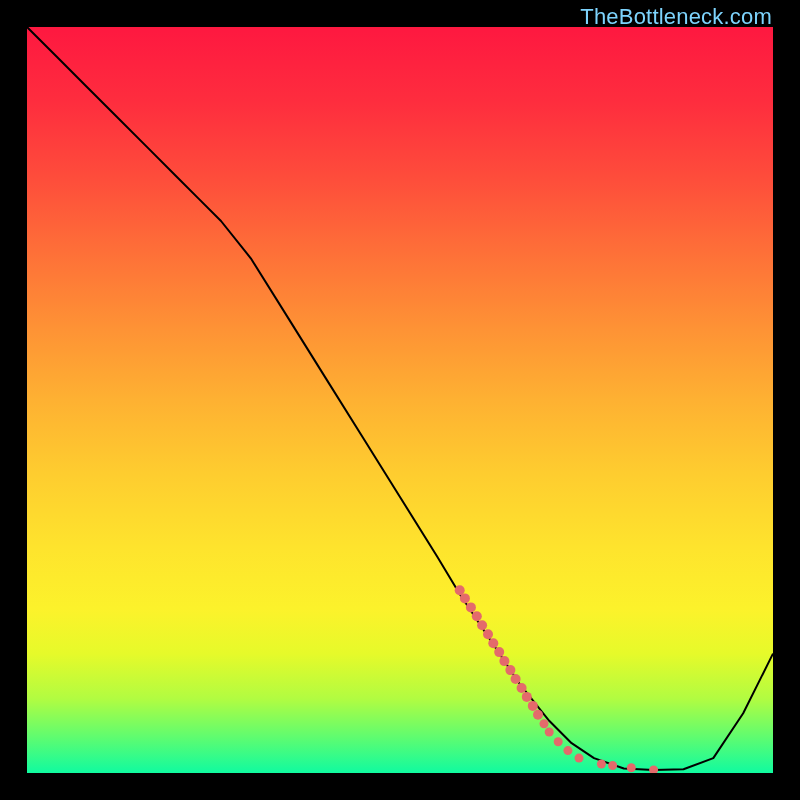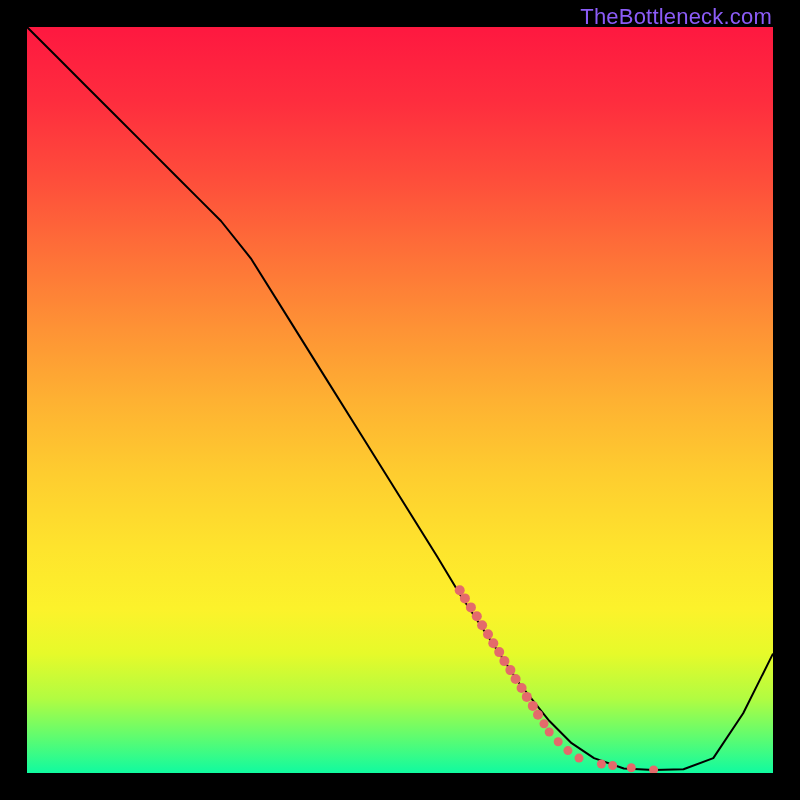--- a/index.html
+++ b/index.html
@@ -24,21 +24,21 @@
     left: 27px;
     top: 27px;
     width: 746px;
     height: 746px;
     overflow: hidden;
   }
   .watermark {
     position: absolute;
     top: 4px;
     right: 28px;
-    color: #8b5cf6;
+    color: #7dd3fc;
     font-size: 22px;
     font-weight: 500;
     letter-spacing: 0.2px;
   }
   svg { display: block; }
 </style>
 </head>
 <body>
 
 <div class="frame">

